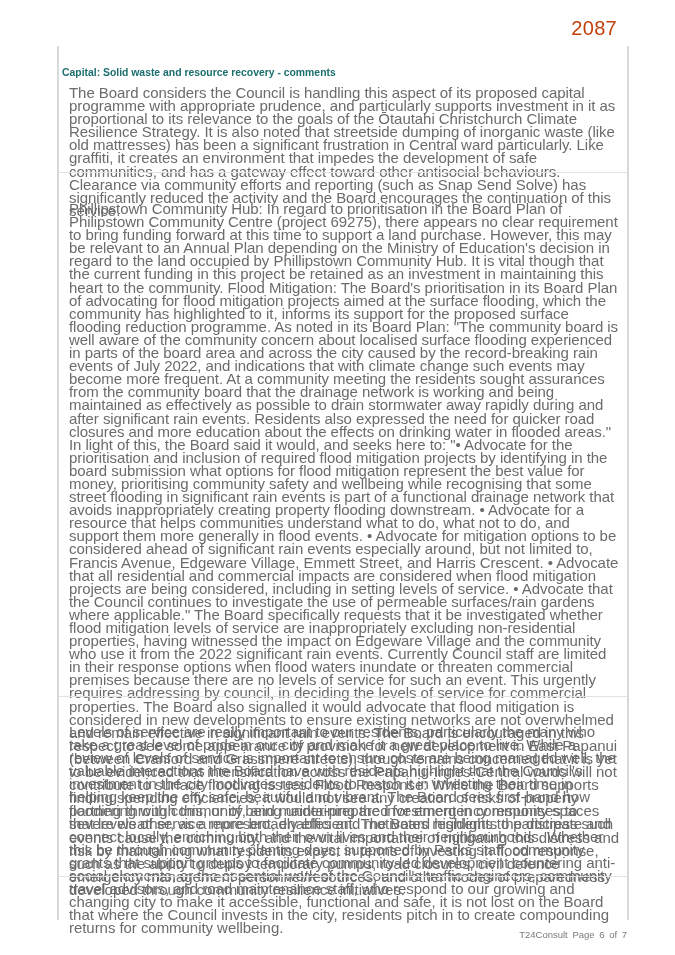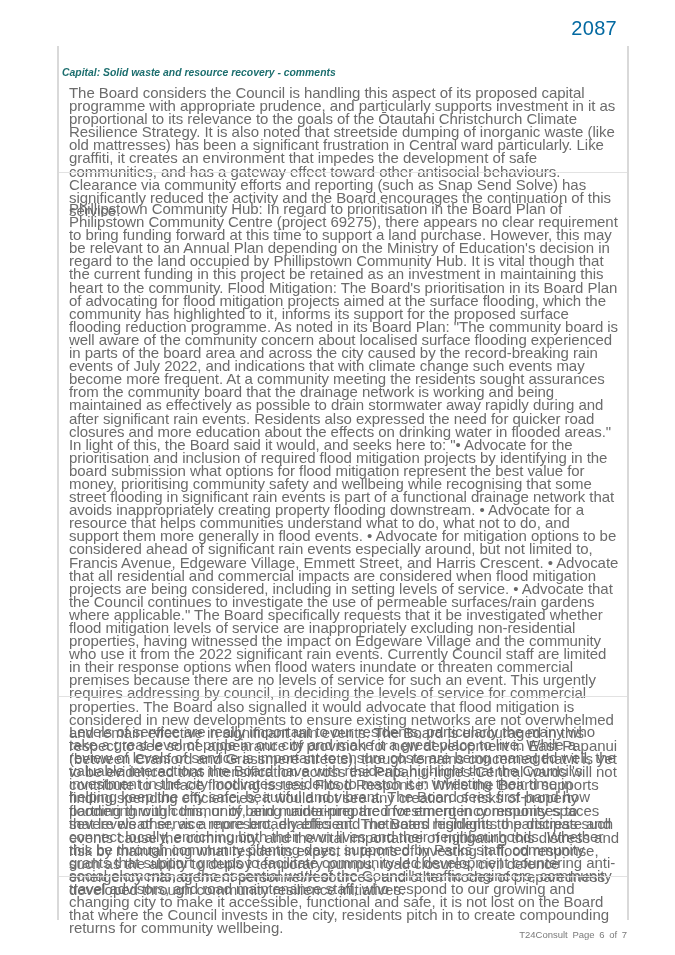--- a/index.html
+++ b/index.html
@@ -7,21 +7,21 @@
     width: 675px;
     height: 955px;
     position: relative;
     overflow: hidden;
     font-family: "Liberation Sans", sans-serif;
   }
   .page-number {
     position: absolute;
     top: 17px;
     right: 58px;
-    color: #0369a1;
+    color: #c2410c;
     font-size: 20px;
     font-family: "Liberation Sans", sans-serif;
     letter-spacing: 0.3px;
   }
   .frame {
     position: absolute;
     left: 57px;
     top: 46px;
     width: 572px;
     height: 874px;
@@ -33,21 +33,20 @@
     position: absolute;
     left: 62px;
     width: 565px;
   }
   .section-title {
     color: #1c6e6e;
     font-weight: bold;
     font-size: 10.4px;
     line-height: 13px;
     margin: 0;
-    font-style: italic;
   }
   .section-body {
     color: #6b6b6b;
     font-size: 15px;
     line-height: 13.1px;
     margin: 7px;
     letter-spacing: -0.05px;
   }
   .divider {
     position: absolute;

